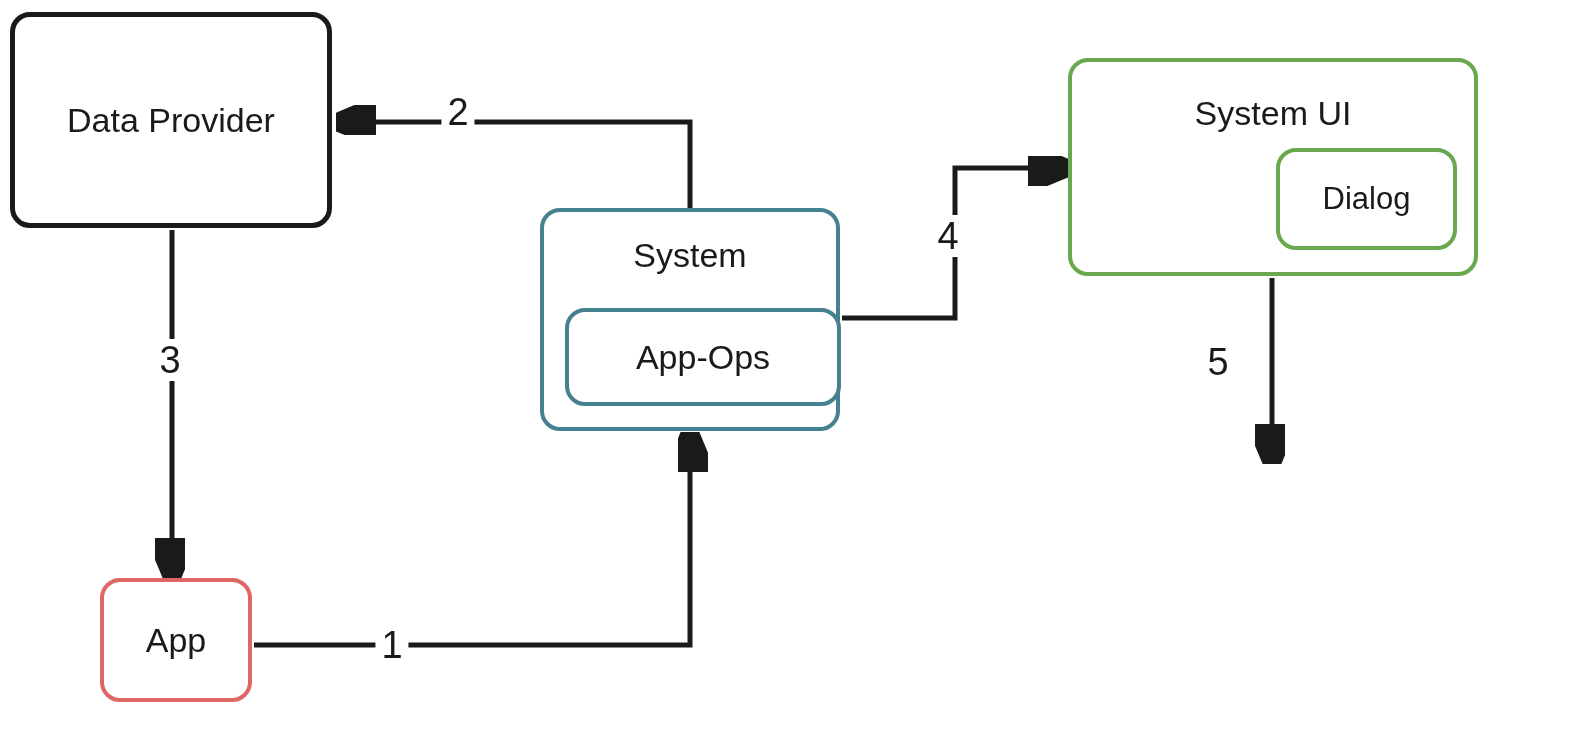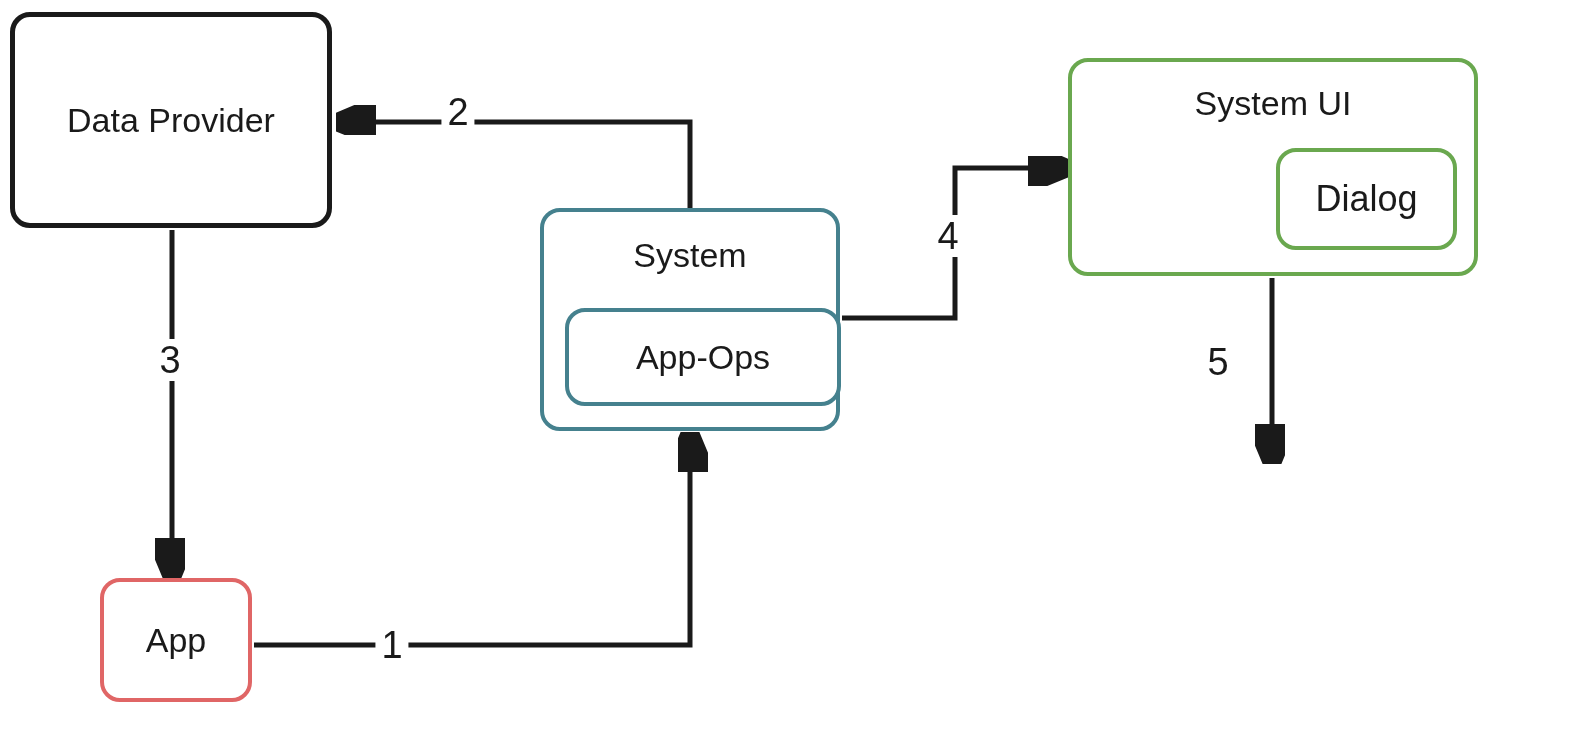--- a/index.html
+++ b/index.html
@@ -46,25 +46,25 @@
     left: 565px; top: 308px; width: 276px; height: 98px;
     border: 4px solid #45818e;
   }
   
   #system-ui {
     left: 1068px; top: 58px; width: 410px; height: 218px;
     border: 4px solid #6aa84f;
     align-items: flex-start;
     justify-content: center;
   }
-  #system-ui .node-label { margin-top: 22px; }
+  #system-ui .node-label { margin-top: 32px; }
   #dialog {
     left: 1276px; top: 148px; width: 181px; height: 102px;
     border: 4px solid #6aa84f;
-    font-size: 36px;
+    font-size: 31px;
   }
   
   #app {
     left: 100px; top: 578px; width: 152px; height: 124px;
     border: 4px solid #e06666;
   }
   
   #permission-manager {
     left: 1000px; top: 464px; width: 560px; height: 213px;
     border: 5px solid #34349b;

